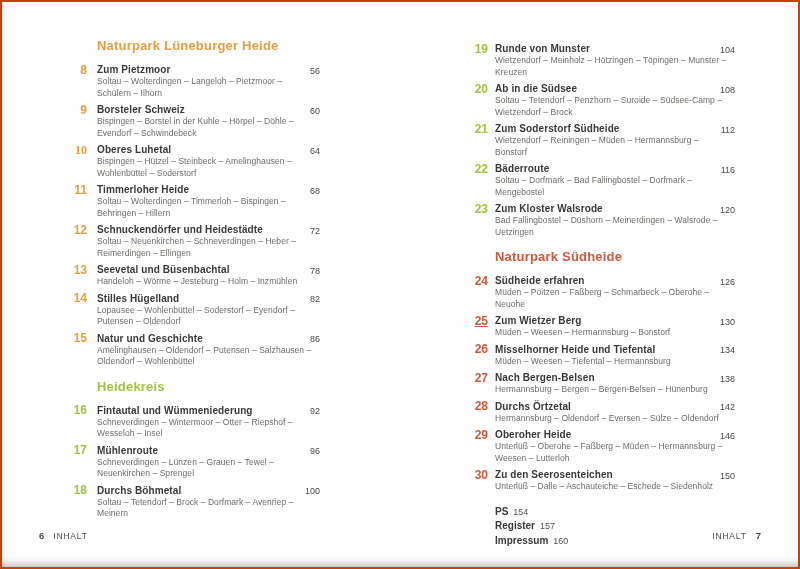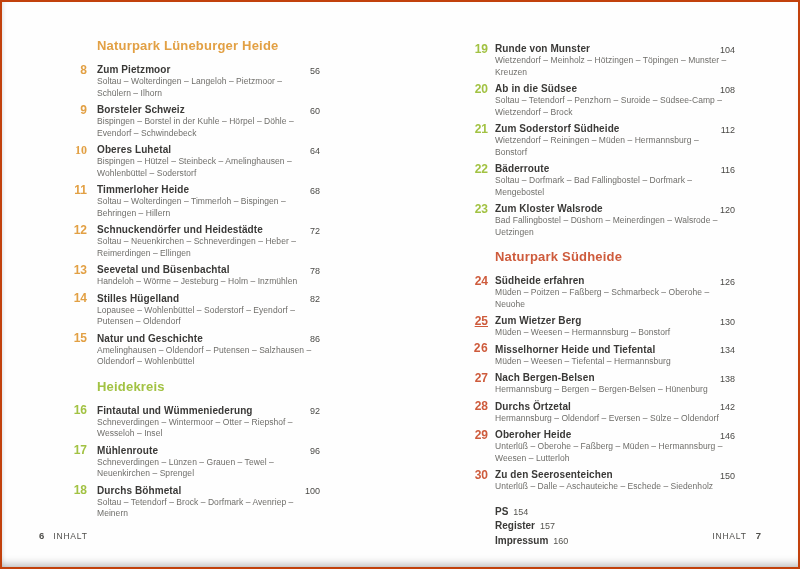--- a/index.html
+++ b/index.html
@@ -185,21 +185,21 @@
       </div>
       <div class="entry">
         <span class="enum" style="color: rgb(206, 91, 60); text-decoration: underline;">25</span>
         <span class="epage">130</span>
         <div class="ebody">
           <div class="etitle">Zum Wietzer Berg</div>
           <div class="eroute">Müden – Weesen – Hermannsburg – Bonstorf</div>
         </div>
       </div>
       <div class="entry">
-        <span class="enum" style="color: rgb(206, 91, 60); font-family: Liberation Mono, monospace;">26</span>
+        <span class="enum" style="color: rgb(206, 91, 60);">26</span>
         <span class="epage">134</span>
         <div class="ebody">
           <div class="etitle">Misselhorner Heide und Tiefental</div>
           <div class="eroute">Müden – Weesen – Tiefental – Hermannsburg</div>
         </div>
       </div>
       <div class="entry">
         <span class="enum" style="color: rgb(206, 91, 60);">27</span>
         <span class="epage">138</span>
         <div class="ebody">

